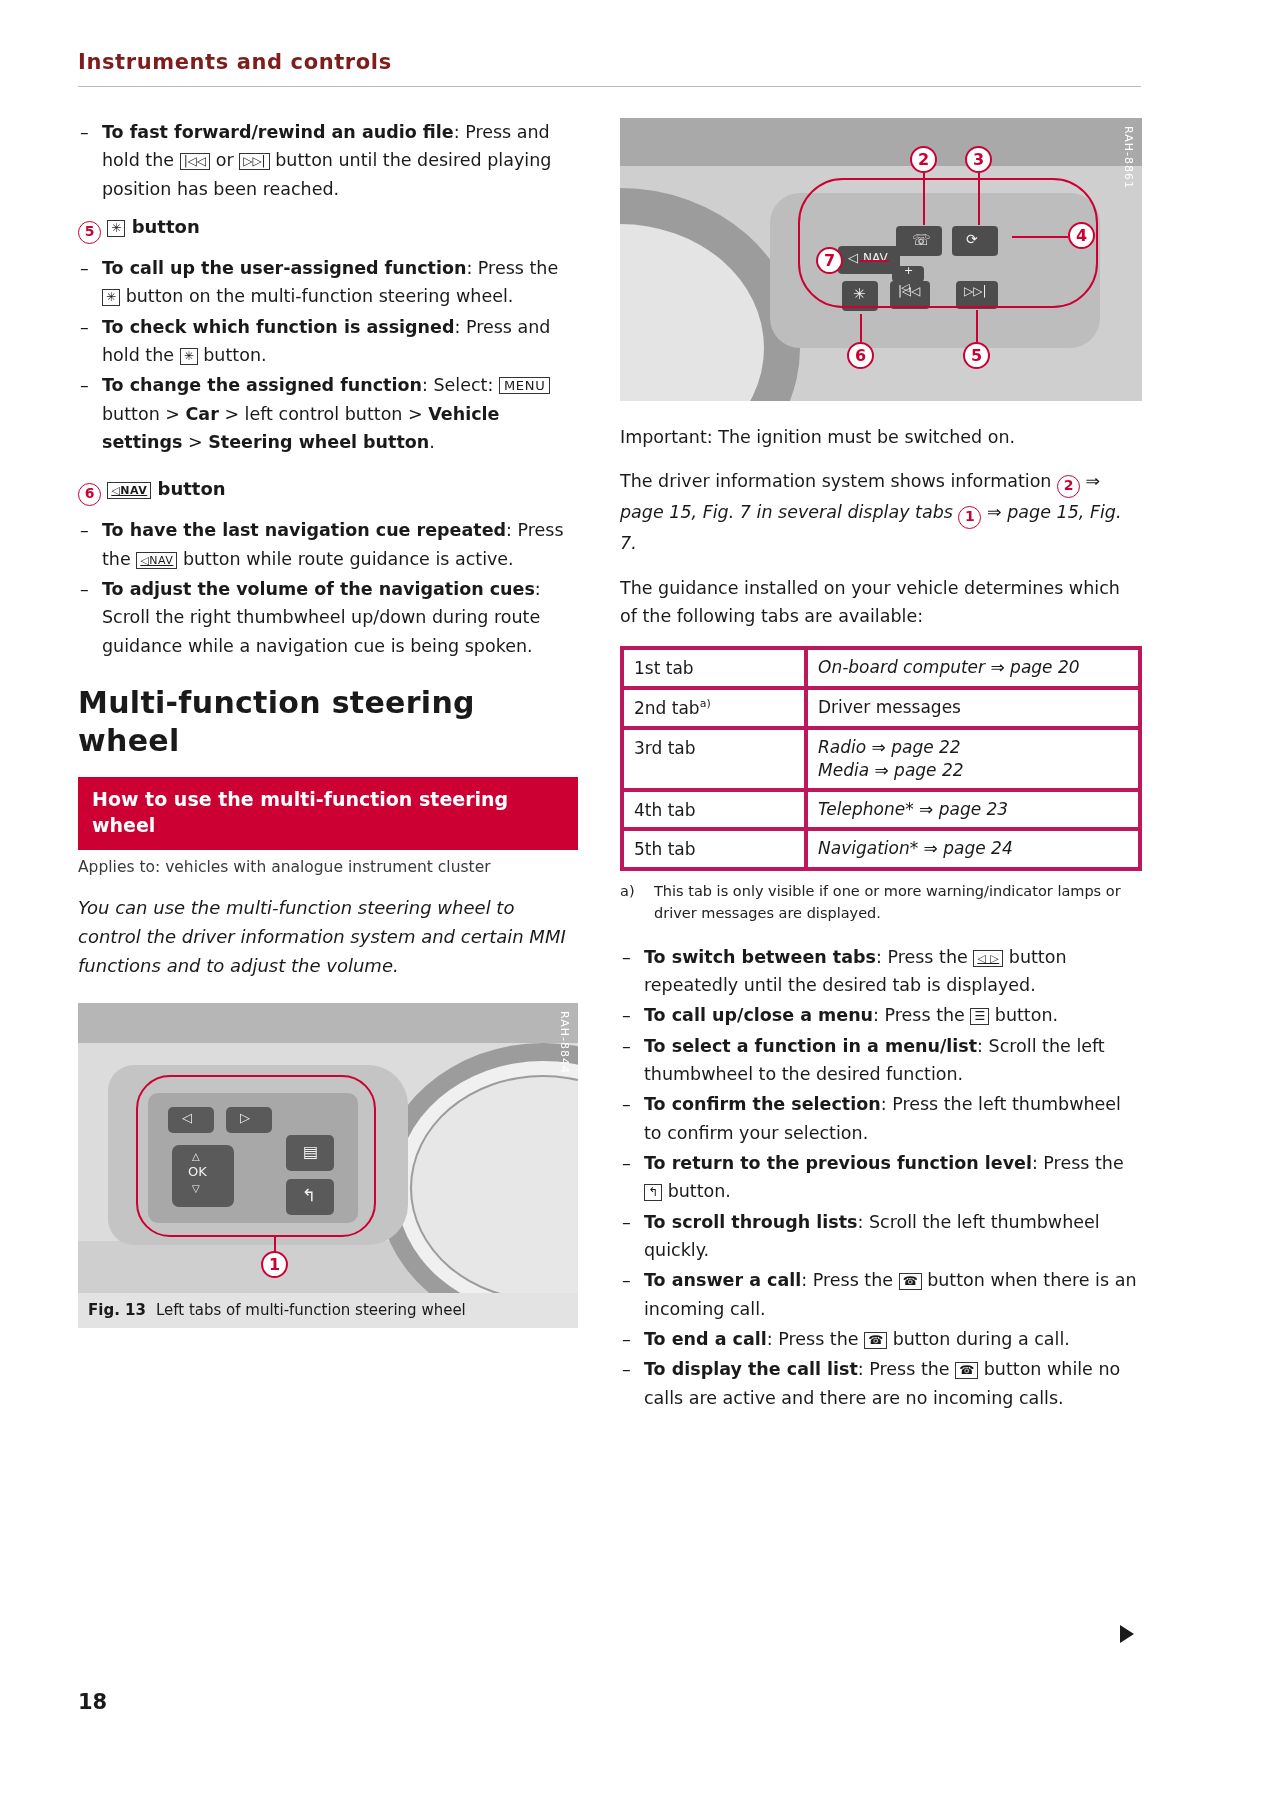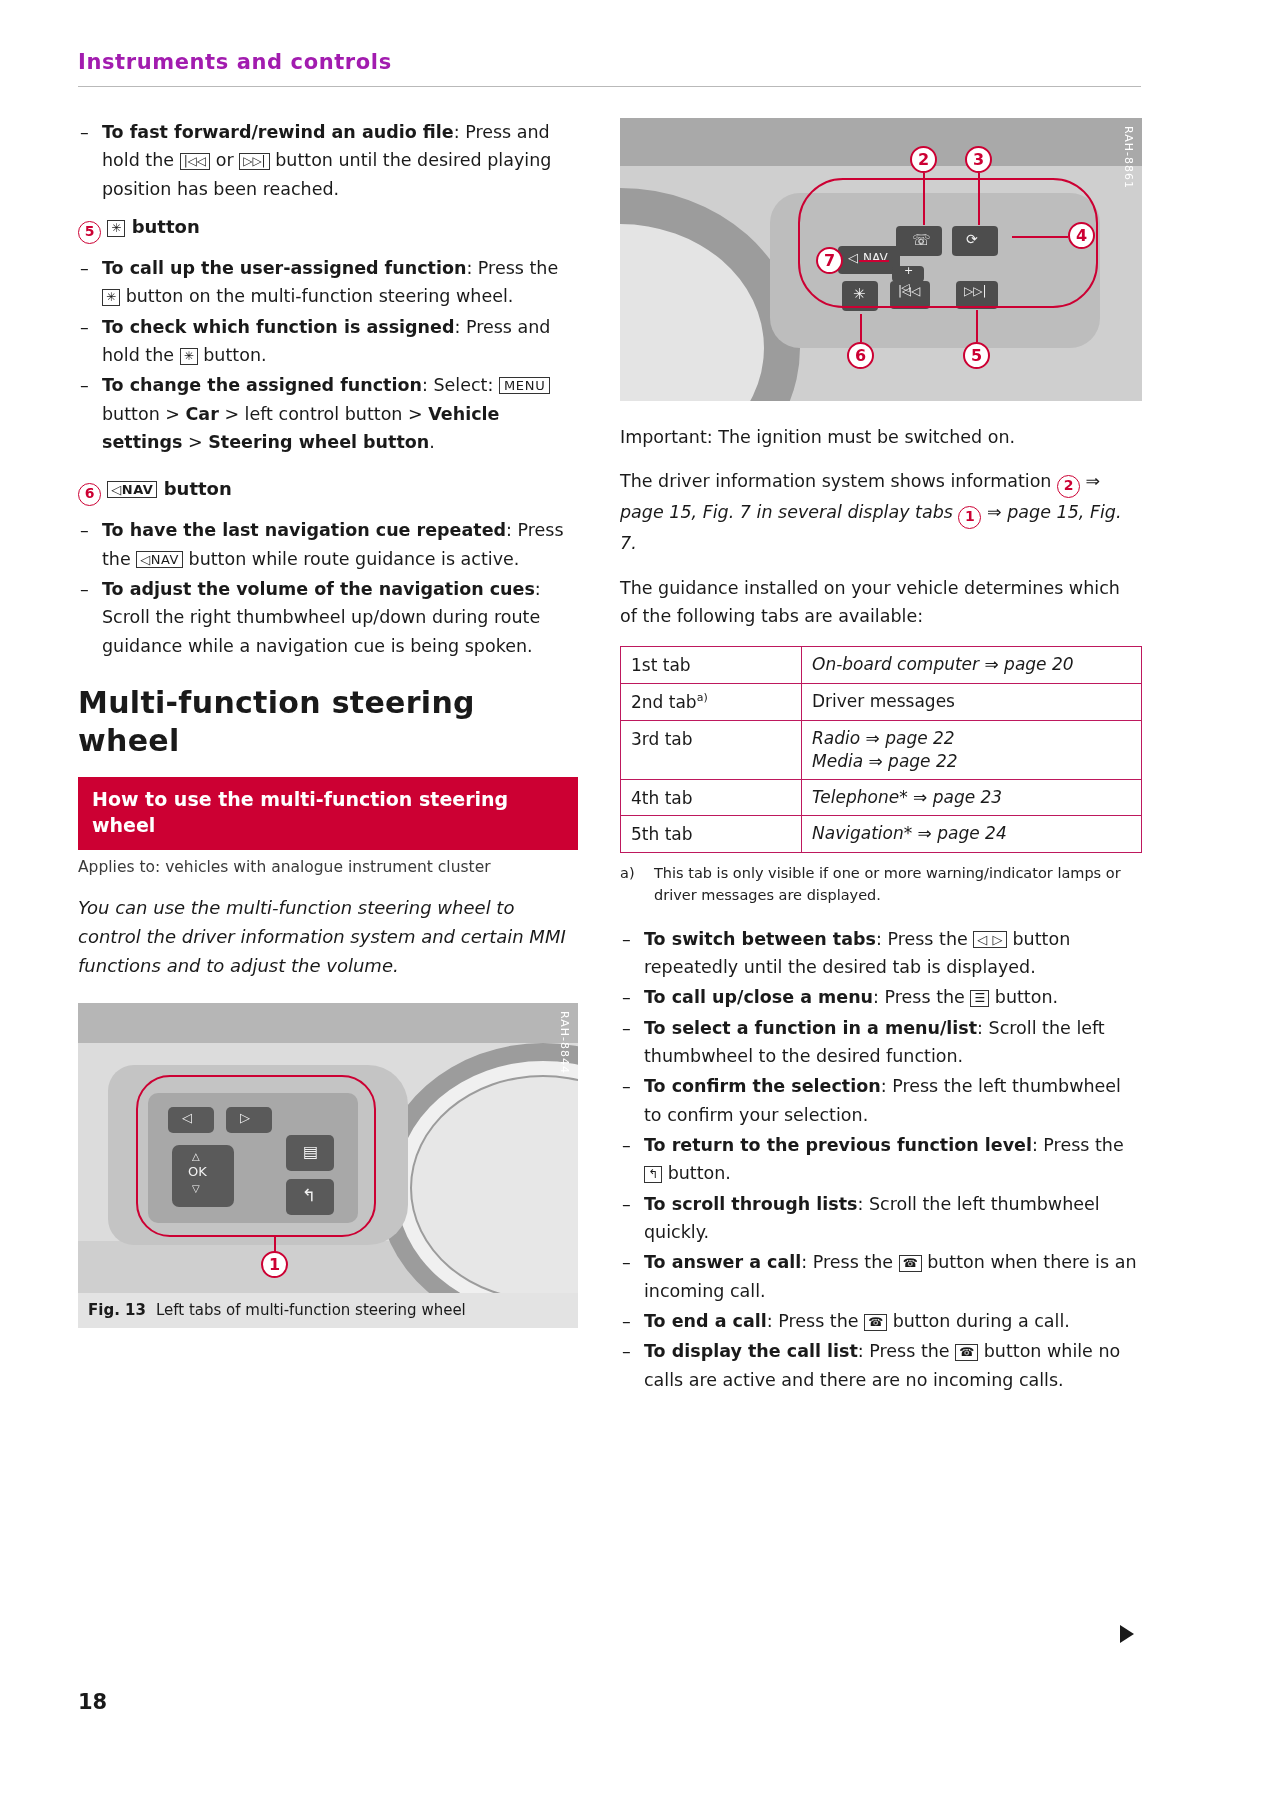--- a/index.html
+++ b/index.html
@@ -25,21 +25,21 @@
   .header {
     position: absolute;
     left: 78px;
     top: 50px;
     width: 1065px;
   }
   .header-title {
     font-size: 21px;
     font-weight: bold;
     letter-spacing: 0.6px;
-    color: #a21caf;
+    color: #7f1d1d;
   }
   .header-rule {
     margin-top: 12px;
     border-bottom: 1px solid #b9b9b9;
     width: 1063px;
   }
   
   .col-left {
     position: absolute;
     left: 78px;
@@ -85,22 +85,23 @@
     border: 1px solid #333;
     background: #fff;
     font-size: 12px;
     line-height: 13px;
     padding: 1px 3px;
     vertical-align: 1px;
     font-family: "DejaVu Sans", sans-serif;
     white-space: nowrap;
   }
   .key.small {
-    font-size: 13px;
+    font-size: 11px;
     letter-spacing: 0.5px;
+    text-decoration: underline;
   }
   .key.menu {
     font-size: 13px;
     letter-spacing: 0.7px;
     padding: 1px 4px;
   }
   
   .circ {
     display: inline-block;
     width: 21px;
@@ -196,21 +197,21 @@
   }
   .fig14 .fig-caption { width: 522px; }
   
   table.tabs {
     border-collapse: collapse;
     width: 522px;
     font-size: 17px;
     margin: 10px 0 10px 0;
   }
   table.tabs td {
-    border: 1px solid #be185d;
+    border: 4px solid #be185d;
     padding: 7px 10px 8px 10px;
     vertical-align: top;
   }
   table.tabs td.c1 { width: 160px; }
   .sup {
     font-size: 11px;
     vertical-align: super;
   }
   .footnote {
     font-size: 14.5px;

